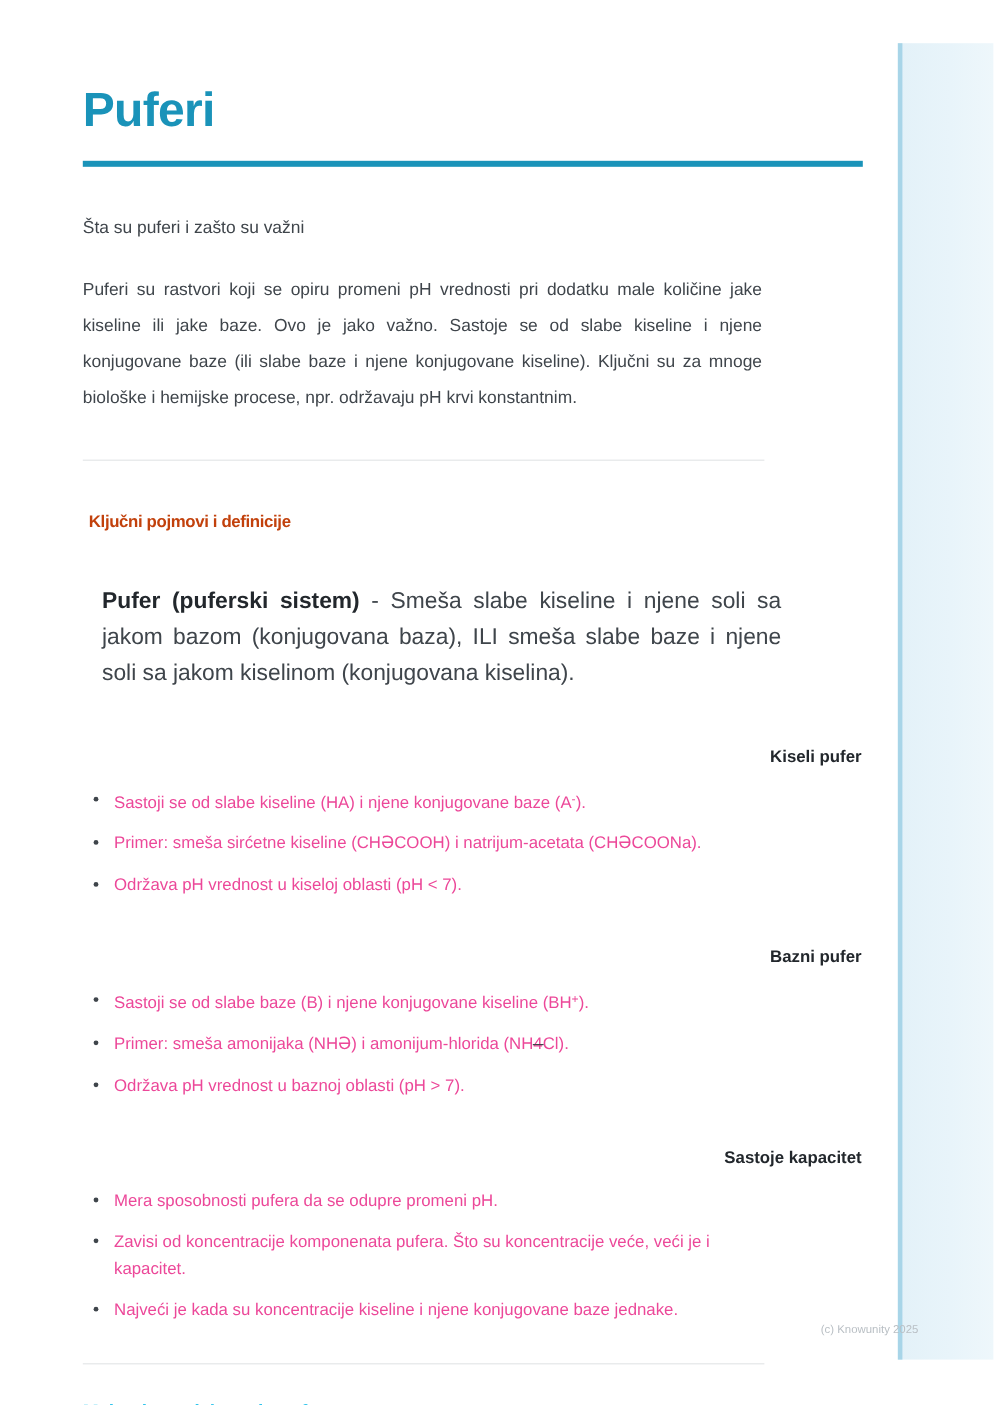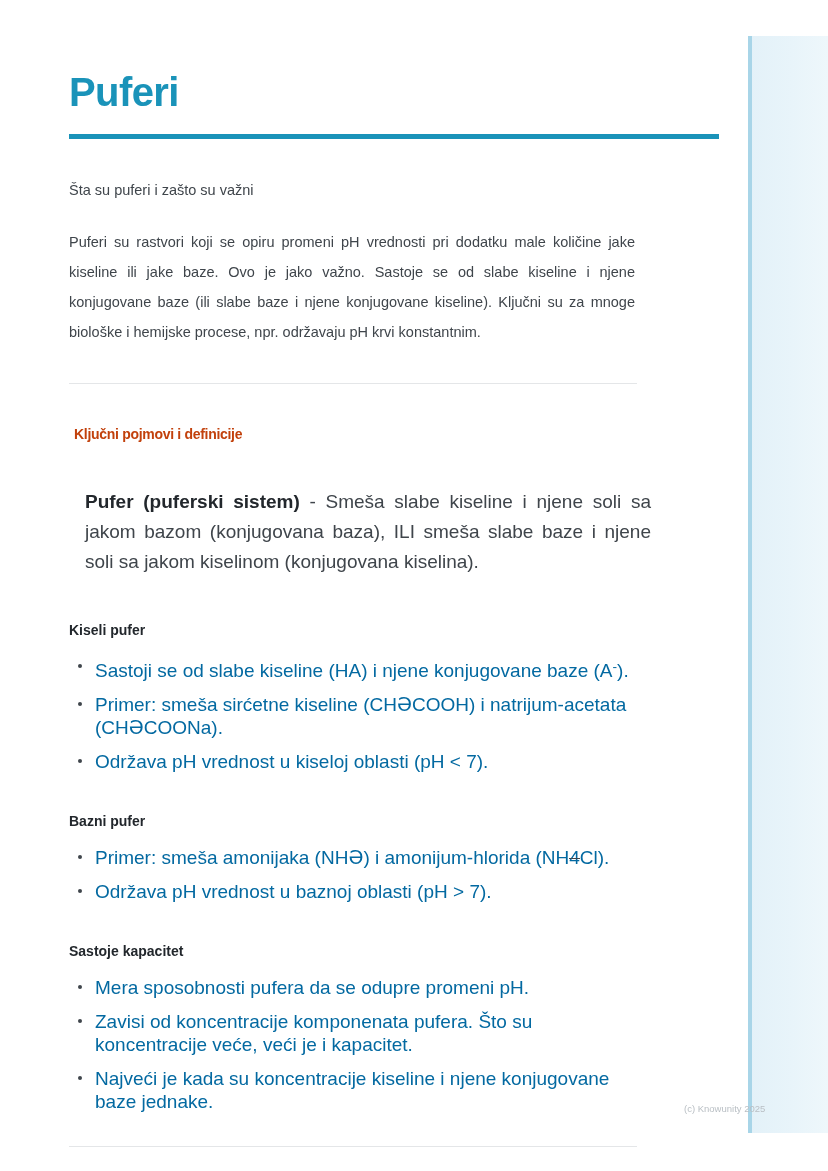--- a/index.html
+++ b/index.html
@@ -114,35 +114,36 @@
   }
   .def-para b { color: #22272c; }
 
   .sub-heading {
     margin: 0;
     padding-top: 26px;
     font-size: 14px;
     line-height: 22px;
     font-weight: bold;
     color: #22272c;
+    text-align: right;
   }
 
   ul.bullets {
     margin: 0;
     padding: 14px 0 0 0;
     list-style: none;
   }
   ul.bullets li {
     position: relative;
     padding-left: 26px;
     padding-bottom: 11px;
     width: 562px;
-    font-size: 19px;
+    font-size: 14px;
     line-height: 23px;
-    color: #0369a1;
+    color: #ec4899;
     box-sizing: border-box;
   }
   ul.bullets li:before {
     content: "";
     position: absolute;
     left: 9px;
     top: 9px;
     width: 4px;
     height: 4px;
     border-radius: 50%;
@@ -216,20 +217,21 @@
 
   <h3 class="sub-heading">Kiseli pufer</h3>
   <ul class="bullets">
     <li><span>Sastoji se od slabe kiseline (HA) i njene konjugovane baze (A</span><span class="sup">-</span><span>).</span></li>
     <li><span>Primer: smeša sirćetne kiseline (CH</span><span class="sub3">Ә</span><span>COOH) i natrijum-acetata (CH</span><span class="sub3">Ә</span><span>COONa).</span></li>
     <li><span>Održava pH vrednost u kiseloj oblasti (pH &lt; 7).</span></li>
   </ul>
 
   <h3 class="sub-heading">Bazni pufer</h3>
   <ul class="bullets">
+    <li><span>Sastoji se od slabe baze (B) i njene konjugovane kiseline (BH</span><span class="sup">+</span><span>).</span></li>
     <li><span>Primer: smeša amonijaka (NH</span><span class="sub3">Ә</span><span>) i amonijum-hlorida (NH</span><span class="sub4">4</span><span>Cl).</span></li>
     <li><span>Održava pH vrednost u baznoj oblasti (pH &gt; 7).</span></li>
   </ul>
 
   <h3 class="sub-heading">Sastoje kapacitet</h3>
   <ul class="bullets">
     <li><span>Mera sposobnosti pufera da se odupre promeni pH.</span></li>
     <li><span>Zavisi od koncentracije komponenata pufera. Što su koncentracije veće, veći je i kapacitet.</span></li>
     <li><span>Najveći je kada su koncentracije kiseline i njene konjugovane baze jednake.</span></li>
   </ul>

